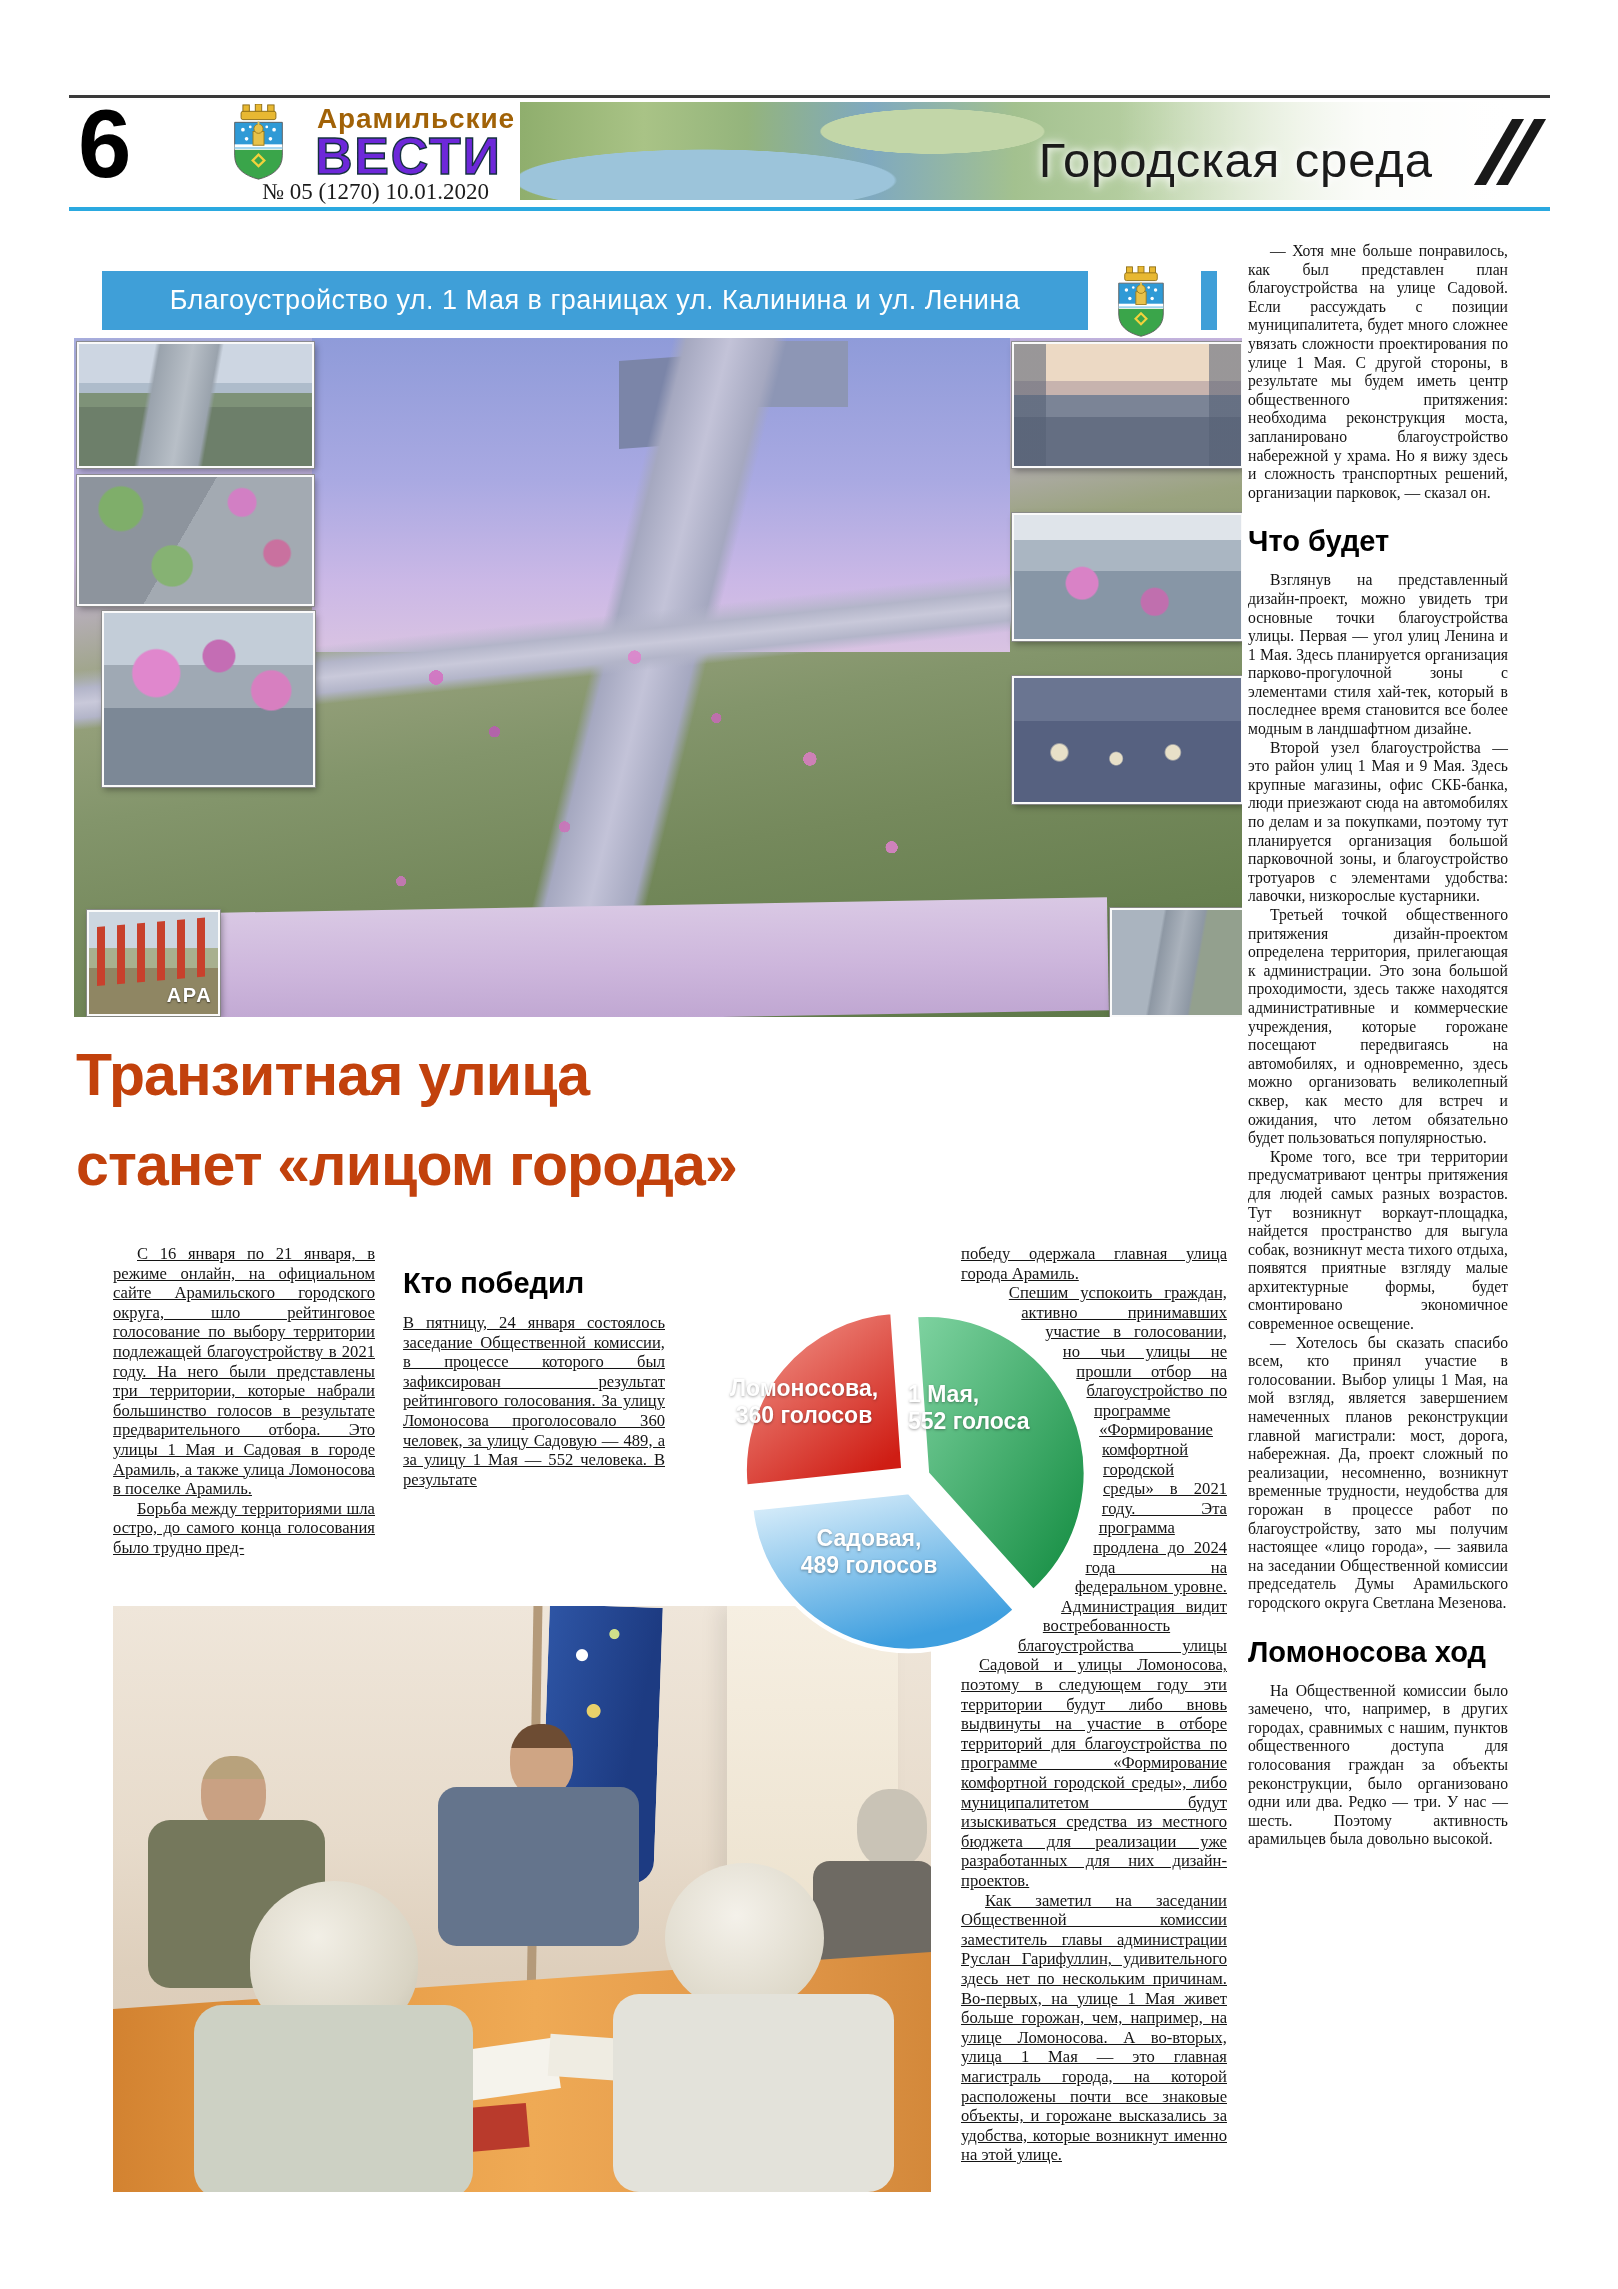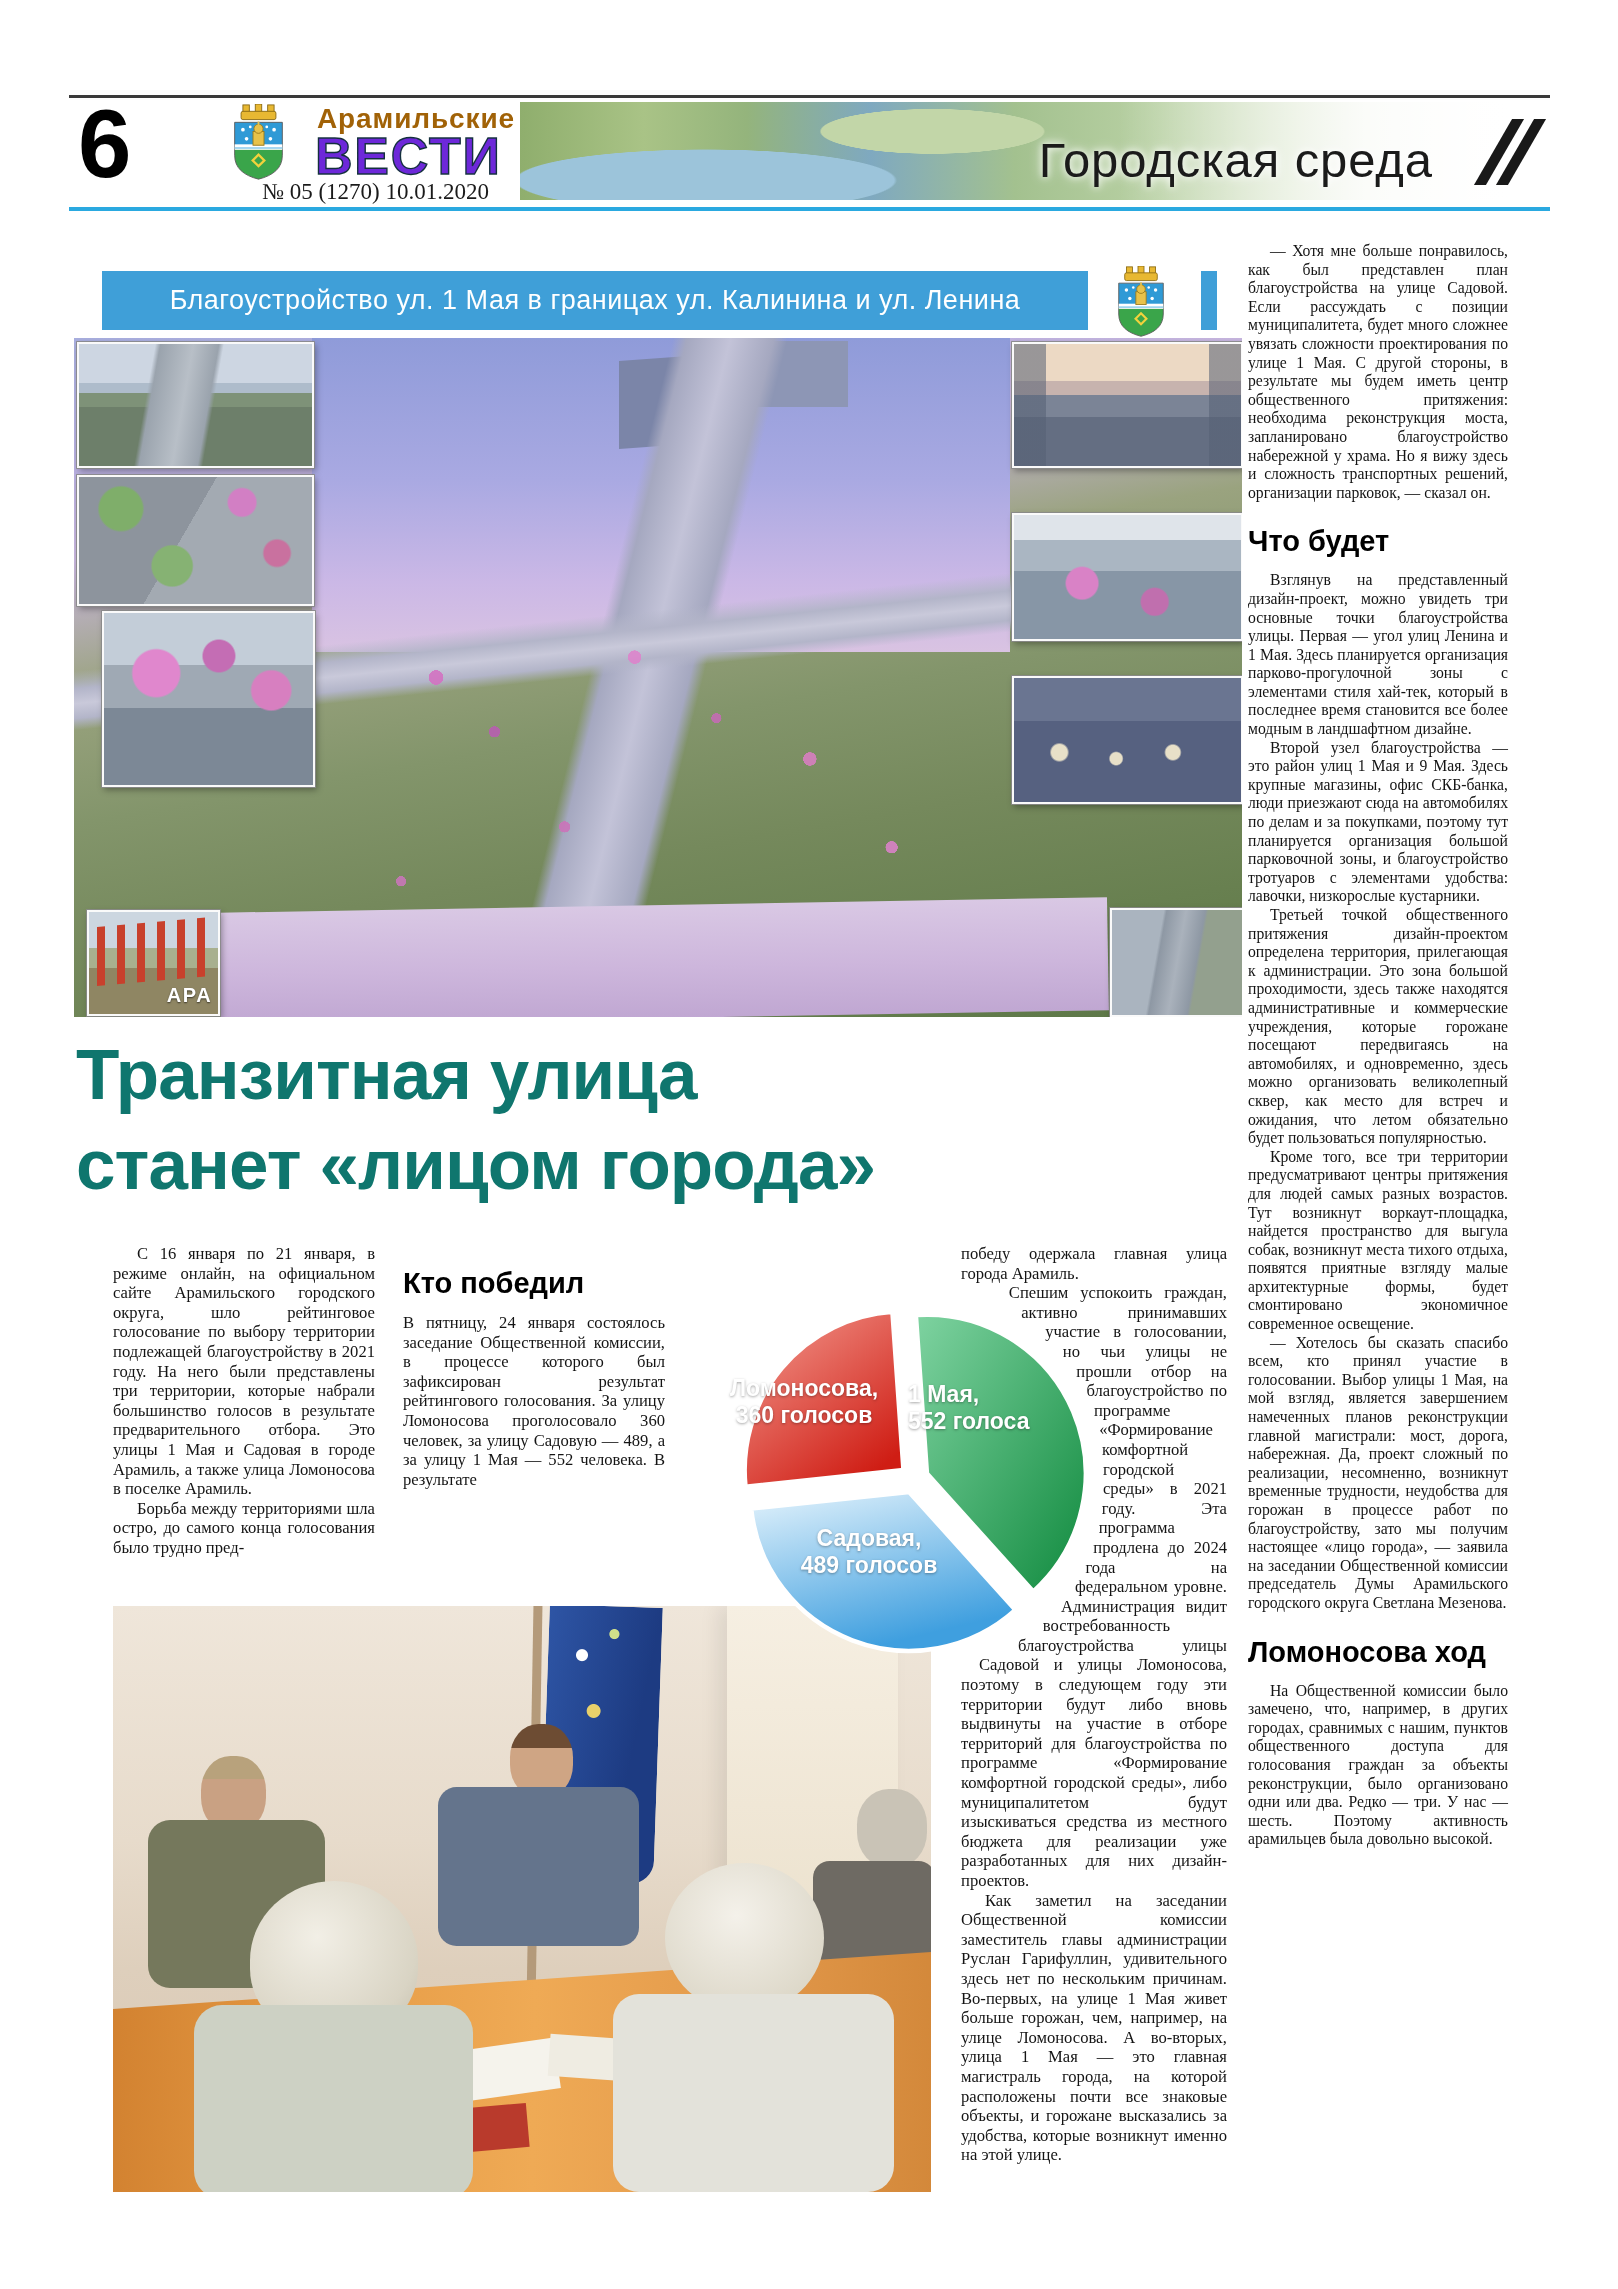--- a/index.html
+++ b/index.html
@@ -94,28 +94,28 @@
      radial-gradient(circle at 45% 65%, #e8e0c8 0 4%, rgba(0,0,0,0) 5%),
      radial-gradient(circle at 70% 60%, #e8e0c8 0 4%, rgba(0,0,0,0) 5%),
      linear-gradient(180deg,#6a7591 0 35%,#566180 35% 100%);}
   .inset-r4{left:1036px;top:570px;width:130px;height:105px;background-image:
      linear-gradient(100deg,rgba(0,0,0,0) 35%,#8e98a4 37%,#aab2bc 50%,#8e98a4 63%,rgba(0,0,0,0) 65%),
      linear-gradient(110deg,#aab4bf 0 55%,#93a08e 55% 100%);}
 
   
   .headline{position:absolute;left:76px;top:1030px;width:1163px;
             font-family:"Liberation Sans",sans-serif;font-weight:bold;
-            font-size:71px;line-height:90px;letter-spacing:-0.9px;color:#0f766e;}
+            font-size:59px;line-height:90px;letter-spacing:-0.9px;color:#c2410c;}
 
   
   .bodycol{position:absolute;top:1244px;font-size:16.6px;line-height:19.6px;text-align:justify;color:#141414;}
   .col1{left:113px;width:262px;}
   .col2{left:403px;width:262px;}
   .col3{left:961px;width:266px;}
-  .bodycol p{margin:0;text-indent:24px;}
+  .bodycol p{margin:0;text-indent:24px;text-decoration:underline;}
   .bodycol p.cont{text-indent:0;}
   .subhead{font-family:"Liberation Sans",sans-serif;font-weight:bold;font-size:29px;
            line-height:31px;margin:24px 0 14px 0;color:#000;letter-spacing:0;}
   .pie-spacer{float:left;width:148px;height:434px;
               shape-outside:circle(189px at -47px 234px);}
 
   
   .pie-wrap{position:absolute;left:722px;top:1285px;width:388px;height:388px;z-index:5;}
   .pie-label{position:absolute;color:#fff;font-family:"Liberation Sans",sans-serif;
              font-weight:bold;font-size:23px;line-height:27px;text-shadow:0 0.9px 2.8px rgba(0,0,0,.35);}

